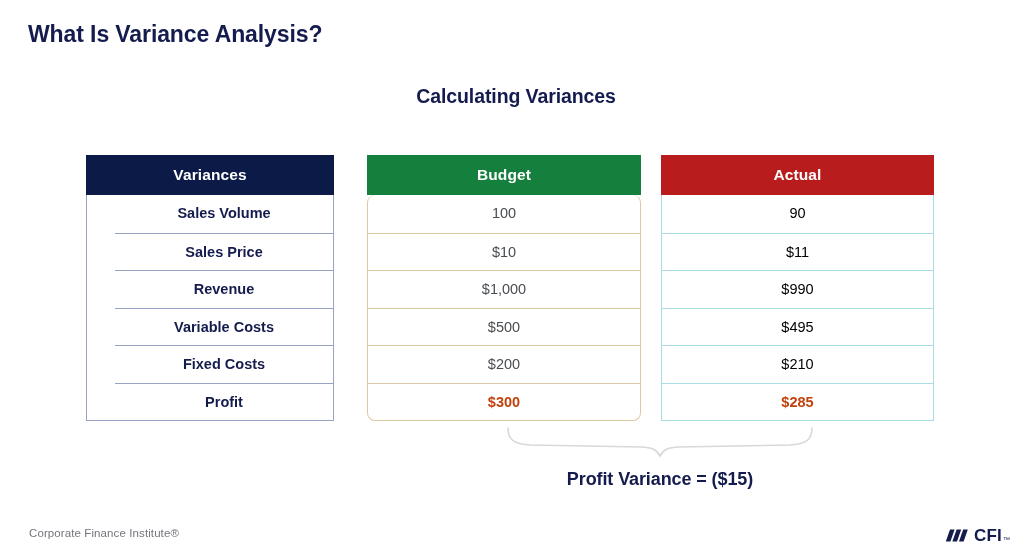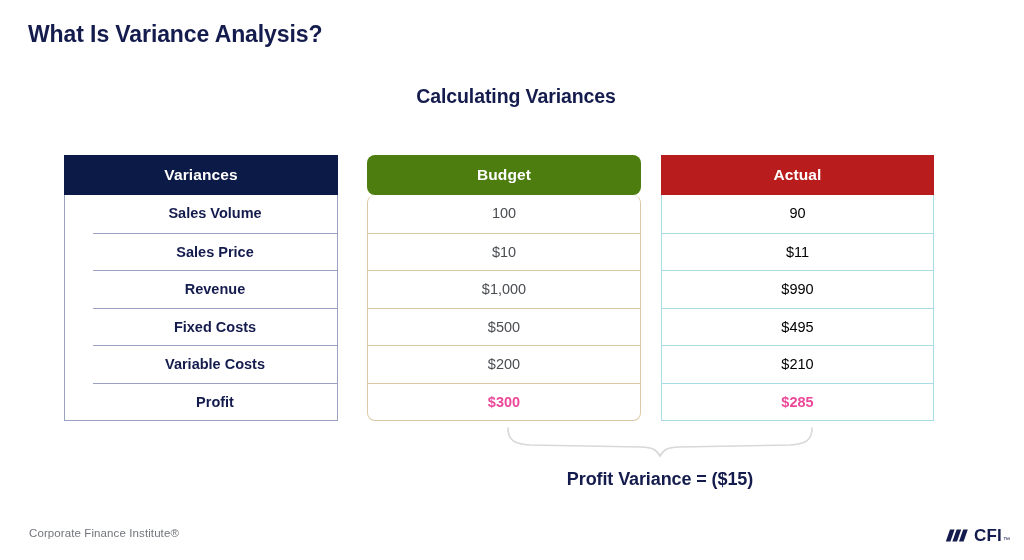--- a/index.html
+++ b/index.html
@@ -56,36 +56,36 @@
     width: 1024px;
     height: 560px;
   }
 
   .vtable {
     position: absolute;
     top: 155px;
     box-sizing: border-box;
   }
 
-  .vtable.t-variances { left: 64px; width: 274px; }
+  .vtable.t-variances { left: 86px; width: 248px; }
   .vtable.t-budget    { left: 367px; width: 274px; }
   .vtable.t-actual    { left: 661px; width: 273px; }
 
   .vt-head {
     height: 40px;
     line-height: 40px;
     text-align: center;
     color: #ffffff;
     font-size: 15.5px;
     font-weight: bold;
     letter-spacing: 0.1px;
   }
 
   .t-variances .vt-head { background: #0B1A47; }
-  .t-budget    .vt-head { background: #4d7c0f; border-radius: 8px; }
+  .t-budget    .vt-head { background: #15803d; }
   .t-actual    .vt-head { background: #b91c1c; }
 
   .vt-body {
     border-style: solid;
     border-width: 0 1px 1px 1px;
   }
   .t-variances .vt-body { border-color: #9AA2C4; padding-left: 28px; }
   .t-budget    .vt-body { border-color: #DCC9A4; border-radius: 8px; }
   .t-actual    .vt-body { border-color: #A8DDE6; }
 
@@ -98,21 +98,21 @@
     font-size: 14.5px;
     white-space: nowrap;
     overflow: hidden;
   }
   .vt-row:first-child { border-top: 0; }
 
   .t-variances .vt-row { border-top-color: #9AA2C4; color: #141B4D; font-weight: bold; }
   .t-budget    .vt-row { border-top-color: #DCC9A4; color: #4A4D52; font-weight: normal; }
   .t-actual    .vt-row { border-top-color: #A8DDE6; color: #000000; font-weight: normal; }
 
-  .vt-row.emph { font-weight: bold; color: #ec4899; }
+  .vt-row.emph { font-weight: bold; color: #c2410c; }
   .t-variances .vt-row.emph { color: #141B4D; }
 
   
   .brace-wrap {
     position: absolute;
     left: 500px;
     top: 422px;
     width: 320px;
     height: 40px;
   }
@@ -178,22 +178,22 @@
   <div class="subtitle">Calculating Variances</div>
 
   <div class="tables">
 
     <div class="vtable t-variances">
       <div class="vt-head">Variances</div>
       <div class="vt-body">
         <div class="vt-row">Sales Volume</div>
         <div class="vt-row">Sales Price</div>
         <div class="vt-row">Revenue</div>
+        <div class="vt-row">Variable Costs</div>
         <div class="vt-row">Fixed Costs</div>
-        <div class="vt-row">Variable Costs</div>
         <div class="vt-row emph">Profit</div>
       </div>
     </div>
 
     <div class="vtable t-budget">
       <div class="vt-head">Budget</div>
       <div class="vt-body">
         <div class="vt-row">100</div>
         <div class="vt-row">$10</div>
         <div class="vt-row">$1,000</div>

